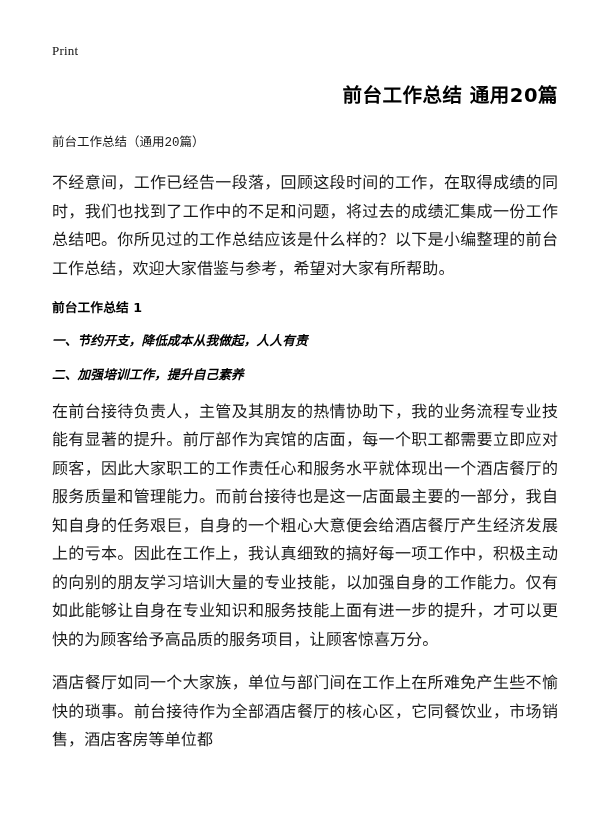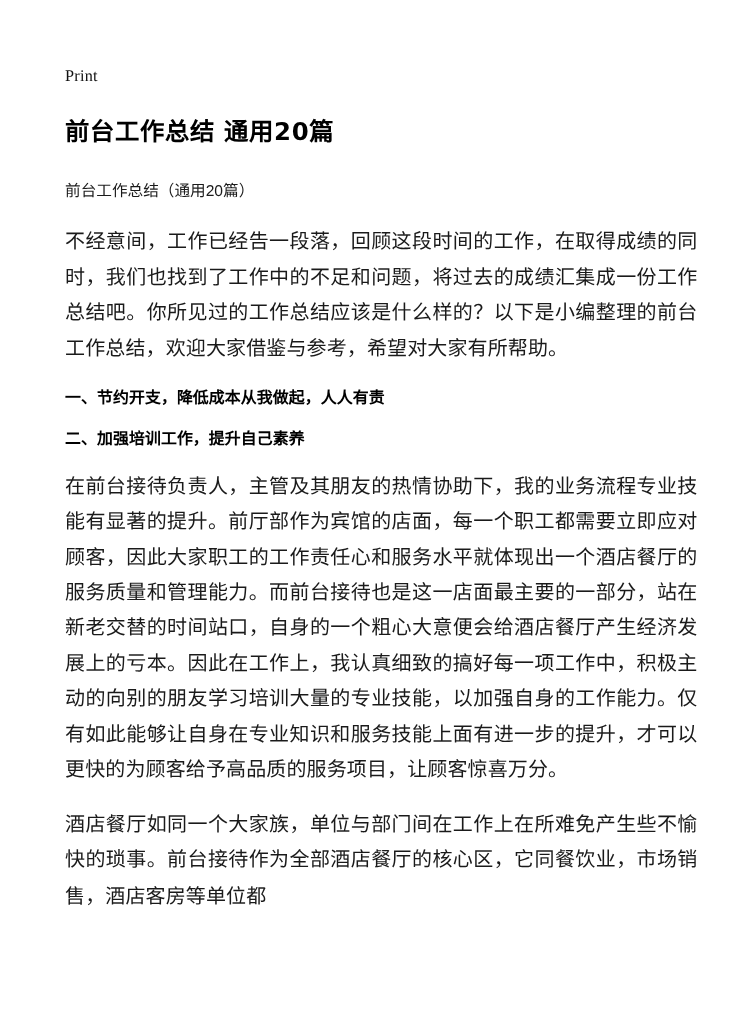--- a/index.html
+++ b/index.html
@@ -14,44 +14,44 @@
     overflow: hidden;
     font-family: "Liberation Serif", "DejaVu Serif", serif;
     color: #1a1a1a;
     -webkit-font-smoothing: antialiased;
   }
   .page {
     position: relative;
     width: 600px;
     height: 828px;
     box-sizing: border-box;
-    padding: 52px 42px 0 52px;
+    padding: 41px 42px 0 52px;
   }
   .print-bar {
     font-family: "Liberation Serif", "DejaVu Serif", serif;
     font-size: 13px;
     line-height: 1;
     color: #111111;
     letter-spacing: 0.2px;
     margin: 0 0 26px 0;
     cursor: pointer;
     display: inline-block;
   }
   .doc-title {
-    text-align: left;
+    text-align: right;
     font-family: "DejaVu Sans", "Liberation Sans", sans-serif;
     font-size: 19.5px;
     font-weight: bold;
     color: #000000;
     letter-spacing: 0.5px;
     margin: 0 0 26px 0;
     line-height: 1.3;
   }
   .subtitle {
-    font-family: Liberation Sans, sans-serif;
+    font-family: Liberation Mono, monospace;
     font-size: 12.5px;
     color: #1a1a1a;
     margin: 0 0 16px 0;
     line-height: 1.5;
   }
   p.body-text {
     font-family: "DejaVu Sans", "Liberation Sans", sans-serif;
     font-size: 16px;
     line-height: 1.78;
     color: #1a1a1a;
@@ -70,40 +70,42 @@
     letter-spacing: 0.1px;
   }
   h3.sub-heading {
     font-family: "DejaVu Sans", "Liberation Sans", sans-serif;
     font-size: 12.7px;
     font-weight: bold;
     color: #000000;
     margin: 0 0 13px 0;
     line-height: 1.6;
     letter-spacing: 0.1px;
+    font-style: italic;
   }
 </style>
 </head>
 <body>
 
 <div class="page">
 
   <div class="print-bar">Print</div>
 
   <h1 class="doc-title">前台工作总结  通用20篇</h1>
 
   <div class="subtitle">前台工作总结（通用20篇）</div>
 
   <p class="body-text">不经意间，工作已经告一段落，回顾这段时间的工作，在取得成绩的同时，我们也找到了工作中的不足和问题，将过去的成绩汇集成一份工作总结吧。你所见过的工作总结应该是什么样的？以下是小编整理的前台工作总结，欢迎大家借鉴与参考，希望对大家有所帮助。</p>
 
+  <h2 class="section-heading">前台工作总结 1</h2>
 
 
   <h3 class="sub-heading">一、节约开支，降低成本从我做起，人人有责</h3>
 
 
   <h3 class="sub-heading">二、加强培训工作，提升自己素养</h3>
 
-  <p class="body-text">在前台接待负责人，主管及其朋友的热情协助下，我的业务流程专业技能有显著的提升。前厅部作为宾馆的店面，每一个职工都需要立即应对顾客，因此大家职工的工作责任心和服务水平就体现出一个酒店餐厅的服务质量和管理能力。而前台接待也是这一店面最主要的一部分，站在新老交替的时间站口，自身的一个粗心大意便会给酒店餐厅产生经济发展上的亏本。因此在工作上，我认真细致的搞好每一项工作中，积极主动的向别的朋友学习培训大量的专业技能，以加强自身的工作能力。仅有如此能够让自身在专业知识和服务技能上面有进一步的提升，才可以更快的为顾客给予高品质的服务项目，让顾客惊喜万分。</p>
+  <p class="body-text">在前台接待负责人，主管及其朋友的热情协助下，我的业务流程专业技能有显著的提升。前厅部作为宾馆的店面，每一个职工都需要立即应对顾客，因此大家职工的工作责任心和服务水平就体现出一个酒店餐厅的服务质量和管理能力。而前台接待也是这一店面最主要的一部分，我自知自身的任务艰巨，自身的一个粗心大意便会给酒店餐厅产生经济发展上的亏本。因此在工作上，我认真细致的搞好每一项工作中，积极主动的向别的朋友学习培训大量的专业技能，以加强自身的工作能力。仅有如此能够让自身在专业知识和服务技能上面有进一步的提升，才可以更快的为顾客给予高品质的服务项目，让顾客惊喜万分。</p>
 
 
   <p class="body-text">酒店餐厅如同一个大家族，单位与部门间在工作上在所难免产生些不愉快的琐事。前台接待作为全部酒店餐厅的核心区，它同餐饮业，市场销售，酒店客房等单位都</p>
 
 </div>
 
 </body></html>

